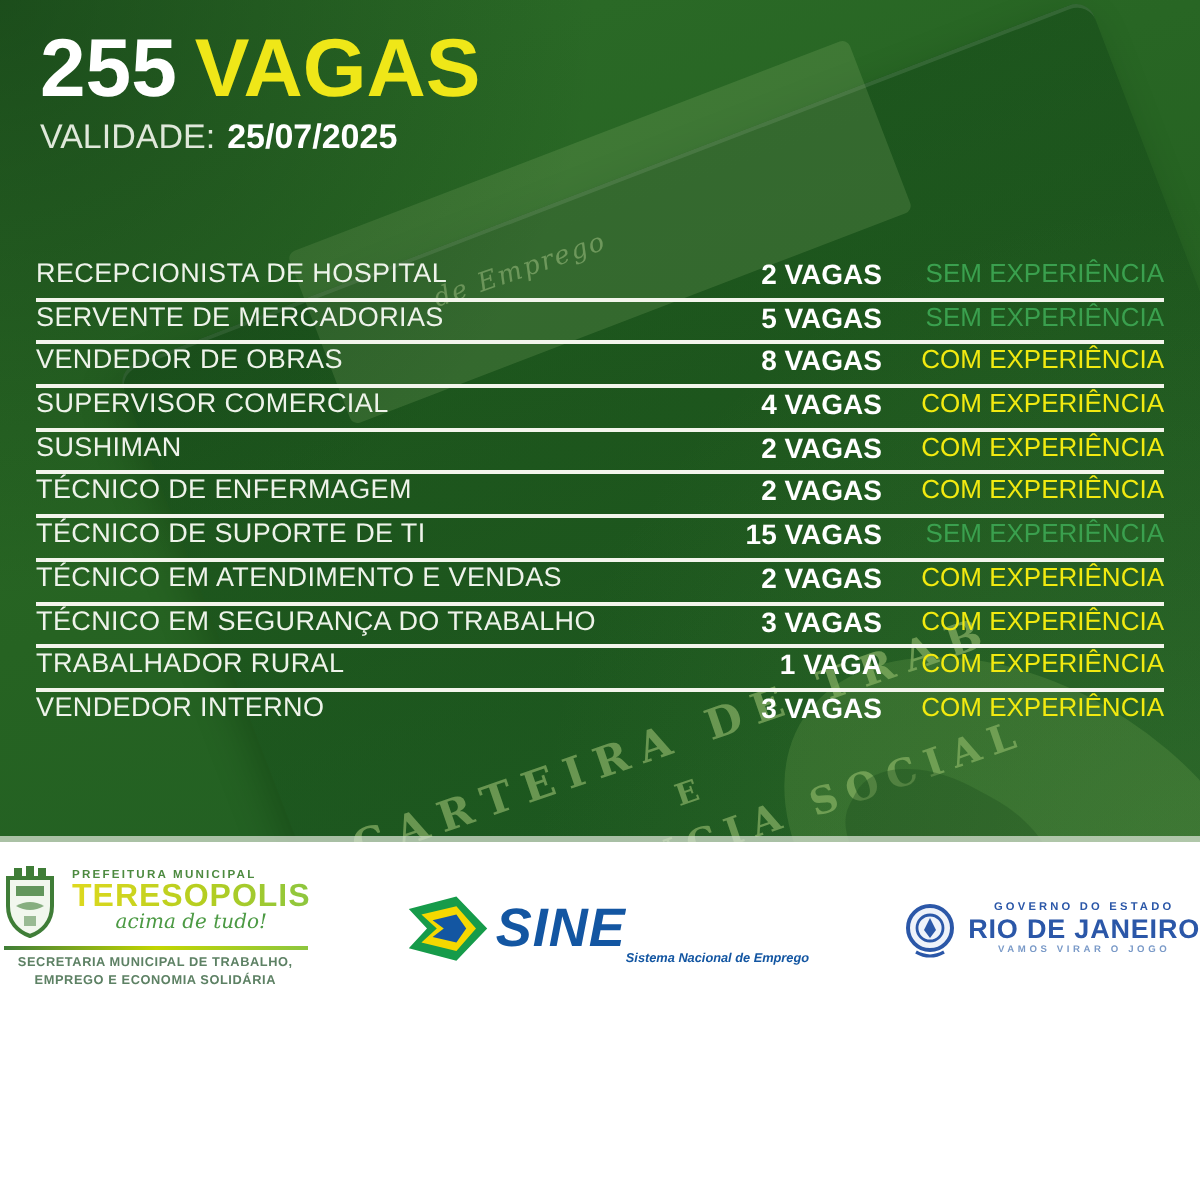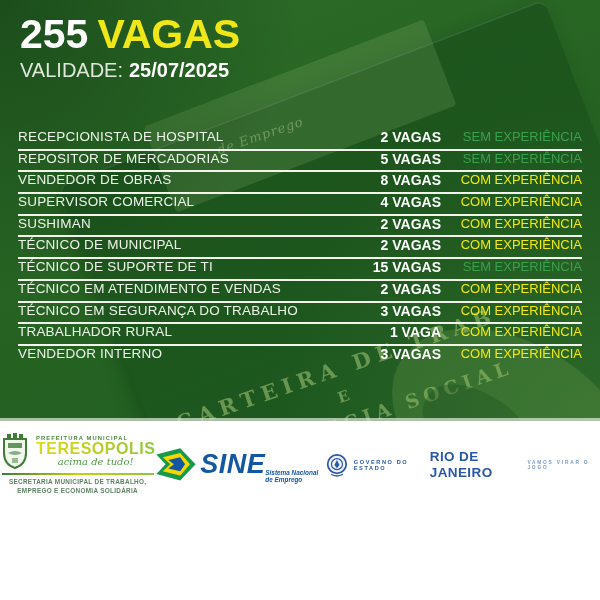--- a/index.html
+++ b/index.html
@@ -34,41 +34,41 @@
   .hand-blob2 { position:absolute; right:70px; top:392px; width:110px; height:66px;
       transform:rotate(28deg); border-radius:45%; background:rgba(18,66,24,0.35); }
   .footer-sliver { position:absolute; left:0; bottom:87px; width:100%; height:3px;
       background:rgba(215,226,210,0.75); }
 
   
   .header { position:absolute; left:20px; top:12px; }
   .headline { font-size:41px; font-weight:bold; letter-spacing:0; line-height:1.1; }
   .headline .count { color:#ffffff; }
   .headline .word  { color:#efe718; margin-left:9px; }
-  .validity { margin-top:2px; font-size:20px; }
+  .validity { margin-top:2px; font-size:17px; }
   .validity .v-label { color:#dfe8da; font-weight:normal; margin-right:6px; }
   .validity .v-date  { color:#ffffff; font-weight:bold; }
 
   
   .job-list { position:absolute; left:18px; right:18px; top:129px; }
   .job-row { display:flex; align-items:flex-start; height:21.7px; box-sizing:border-box;
              border-bottom:2px solid #f3f5ec; }
   .job-row:last-child { border-bottom:none; }
   .job-title { flex:1; font-size:13.5px; color:#eef3ea; letter-spacing:0.2px;
                white-space:nowrap; overflow:hidden; }
   .job-vagas { flex:0 0 64px; text-align:right; font-size:14px; font-weight:bold;
                color:#ffffff; white-space:nowrap; }
   .job-exp   { flex:0 0 128px; margin-left:13px; text-align:right; font-size:13px;
                font-weight:normal; white-space:nowrap; }
   .exp-sem { color:#3aa04e; }
   .exp-com { color:#f2ea10; }
 
   
   .footer { position:absolute; left:0; bottom:0; width:100%; height:87px; background:#ffffff;
-            display:flex; align-items:center; justify-content:space-between; }
+            display:flex; align-items:center; justify-content:space-between; gap:30px; }
 
   .ter-block { display:flex; flex-direction:column; align-items:center; }
   .ter-top { display:flex; align-items:center; gap:6px; }
   .ter-text { display:flex; flex-direction:column; align-items:flex-start; }
   .ter-pref { font-size:5.8px; font-weight:bold; color:#4c8a3f; letter-spacing:1.1px; }
   .ter-name { font-size:16px; font-weight:bold; letter-spacing:0.5px; color:#b5ce20; line-height:1.05; }
   @supports (-webkit-background-clip: text) {
     .ter-name { background:linear-gradient(90deg,#ded91e 0%,#b5ce20 55%,#8dc63f 100%);
                 -webkit-background-clip:text; -webkit-text-fill-color:transparent; }
   }
@@ -80,21 +80,21 @@
              line-height:1.4; letter-spacing:0.3px; }
 
   .sine-block { display:flex; flex-direction:row; align-items:center; }
   .sine-row { display:flex; align-items:center; gap:3px; }
   .sine-name { font-size:27px; font-weight:bold; font-style:italic; color:#1356a2;
                letter-spacing:0.5px; line-height:1; }
   .sine-sub { font-size:6.4px; font-weight:bold; font-style:italic; color:#1356a2;
               margin-top:1px; align-self:flex-end; }
 
   .rj-block { display:flex; align-items:center; gap:6px; }
-  .rj-text { display:flex; flex-direction:row; align-items:center; }
+  .rj-text { display:flex; flex-direction:column; align-items:center; }
   .rj-gov { font-size:5.6px; font-weight:bold; color:#2b57a8; letter-spacing:1.6px; }
   .rj-name { font-size:13.5px; font-weight:bold; color:#2b57a8; letter-spacing:0.4px; line-height:1.15; }
   .rj-slogan { font-size:4.8px; font-weight:bold; color:#7a9ac8; letter-spacing:1.8px; margin-top:1px; }
 </style>
 </head>
 <body>
 
 <div class="poster">
 
   <div class="card-shape"></div>
@@ -119,41 +119,41 @@
     </div>
   </div>
 
   <div class="job-list">
       <div class="job-row">
       <span class="job-title">RECEPCIONISTA DE HOSPITAL</span>
       <span class="job-vagas">2 VAGAS</span>
       <span class="job-exp exp-sem">SEM EXPERIÊNCIA</span>
     </div>
       <div class="job-row">
-      <span class="job-title">REPOSITOR DE MERCADORIAS</span>
+      <span class="job-title">SERVENTE DE MERCADORIAS</span>
       <span class="job-vagas">5 VAGAS</span>
       <span class="job-exp exp-sem">SEM EXPERIÊNCIA</span>
     </div>
       <div class="job-row">
       <span class="job-title">VENDEDOR DE OBRAS</span>
       <span class="job-vagas">8 VAGAS</span>
       <span class="job-exp exp-com">COM EXPERIÊNCIA</span>
     </div>
       <div class="job-row">
       <span class="job-title">SUPERVISOR COMERCIAL</span>
       <span class="job-vagas">4 VAGAS</span>
       <span class="job-exp exp-com">COM EXPERIÊNCIA</span>
     </div>
       <div class="job-row">
       <span class="job-title">SUSHIMAN</span>
       <span class="job-vagas">2 VAGAS</span>
       <span class="job-exp exp-com">COM EXPERIÊNCIA</span>
     </div>
       <div class="job-row">
-      <span class="job-title">TÉCNICO DE MUNICIPAL</span>
+      <span class="job-title">TÉCNICO DE ENFERMAGEM</span>
       <span class="job-vagas">2 VAGAS</span>
       <span class="job-exp exp-com">COM EXPERIÊNCIA</span>
     </div>
       <div class="job-row">
       <span class="job-title">TÉCNICO DE SUPORTE DE TI</span>
       <span class="job-vagas">15 VAGAS</span>
       <span class="job-exp exp-sem">SEM EXPERIÊNCIA</span>
     </div>
       <div class="job-row">
       <span class="job-title">TÉCNICO EM ATENDIMENTO E VENDAS</span>

